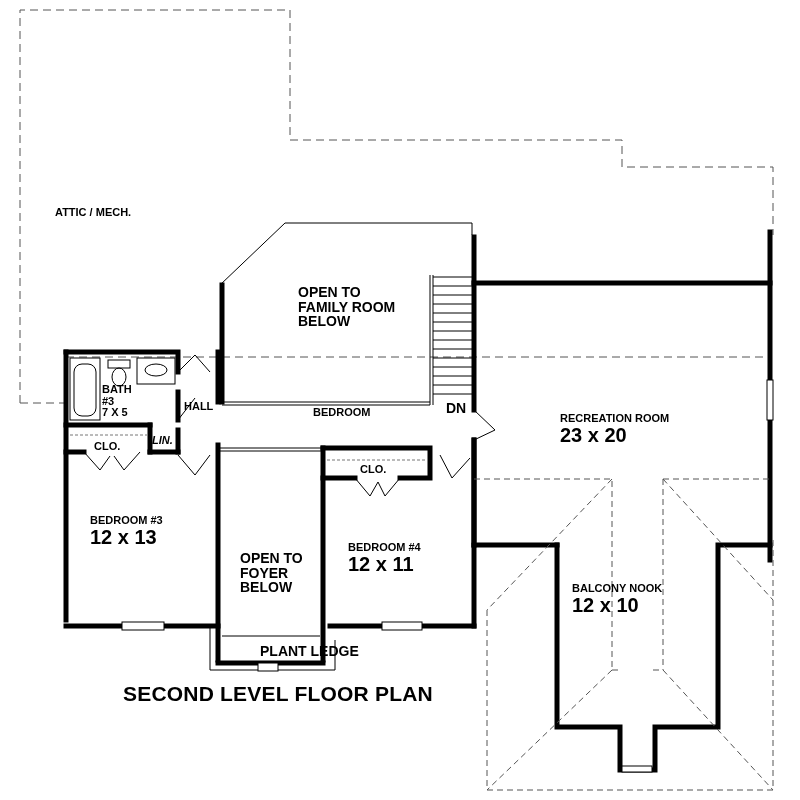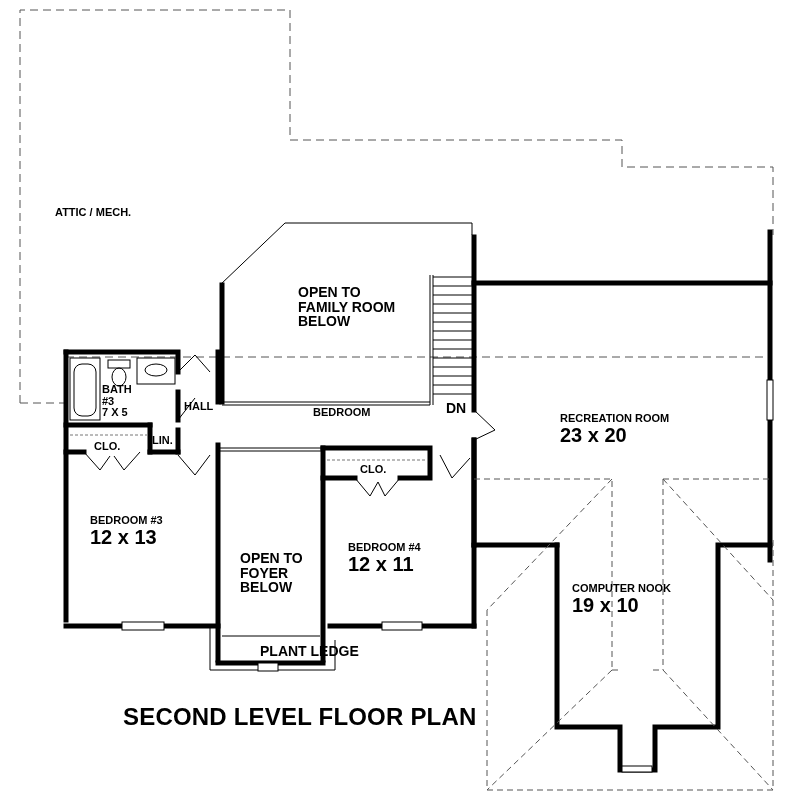--- a/index.html
+++ b/index.html
@@ -2,21 +2,21 @@
 <html><head>
 <meta charset="utf-8">
 <style>
   html, body { margin: 0; padding: 0; background: #ffffff; }
   body { width: 800px; height: 800px; position: relative; overflow: hidden; font-family: "Liberation Sans", sans-serif; }
   svg { position: absolute; left: 0; top: 0; }
   .lbl { position: absolute; font-family: "Liberation Sans", sans-serif; font-weight: bold; color: #000; text-align: left; white-space: nowrap; line-height: 1.05; }
   .sm { font-size: 14px; }
   .md { font-size: 11px; }
   .lg { font-size: 20px; }
-  .ttl { font-size: 24px; letter-spacing: 0.2px; margin-top: 21px; }
+  .ttl { font-size: 21px; letter-spacing: 0.2px; }
 </style>
 </head>
 <body>
 
 <svg width="800" height="800" viewBox="0 0 800 800">
 
   <g fill="none" stroke="#555" stroke-width="1" stroke-dasharray="8,5">
     <polyline points="20,403 20,10 290,10 290,140 622,140 622,167 773,167 773,235"></polyline>
     <polyline points="20,403 66,403"></polyline>
     <line x1="66" y1="357" x2="770" y2="357"></line>
@@ -156,21 +156,21 @@
   <div>BELOW</div>
 </div>
 
 <div class="lbl md" style="left:102px;top:384px;width:36px;">
   <div>BATH</div>
   <div>#3</div>
   <div>7 X 5</div>
 </div>
 
 <div class="lbl md" style="left:184px;top:401px;">HALL</div>
-<div class="lbl md" style="left:152px;top:435px;">LIN.</div>
+<div class="lbl md" style="left:152px;top:435px;font-style:italic;">LIN.</div>
 <div class="lbl md" style="left:313px;top:407px;">BEDROOM</div>
 <div class="lbl sm" style="left:446px;top:401px;">DN</div>
 <div class="lbl md" style="left:94px;top:441px;">CLO.</div>
 <div class="lbl md" style="left:360px;top:464px;">CLO.</div>
 
 <div class="lbl" style="left:560px;top:370px;width:150px;margin-top:43px;">
   <div class="md">RECREATION ROOM</div>
   <div class="lg">23 x 20</div>
 </div>
 
@@ -186,17 +186,17 @@
 </div>
 
 <div class="lbl" style="left:348px;top:542px;width:90px;">
   <div class="md">BEDROOM #4</div>
   <div class="lg">12 x 11</div>
 </div>
 
 <div class="lbl sm" style="left:236px;top:644px;padding-left:24px;">PLANT LEDGE</div>
 
 <div class="lbl" style="left:572px;top:583px;width:130px;">
-  <div class="md">COMPUTER NOOK</div>
-  <div class="lg">19 x 10</div>
+  <div class="md">BALCONY NOOK</div>
+  <div class="lg">12 x 10</div>
 </div>
 
 <div class="lbl ttl" style="left:123px;top:683px;">SECOND LEVEL FLOOR PLAN</div>
 
 </body></html>

